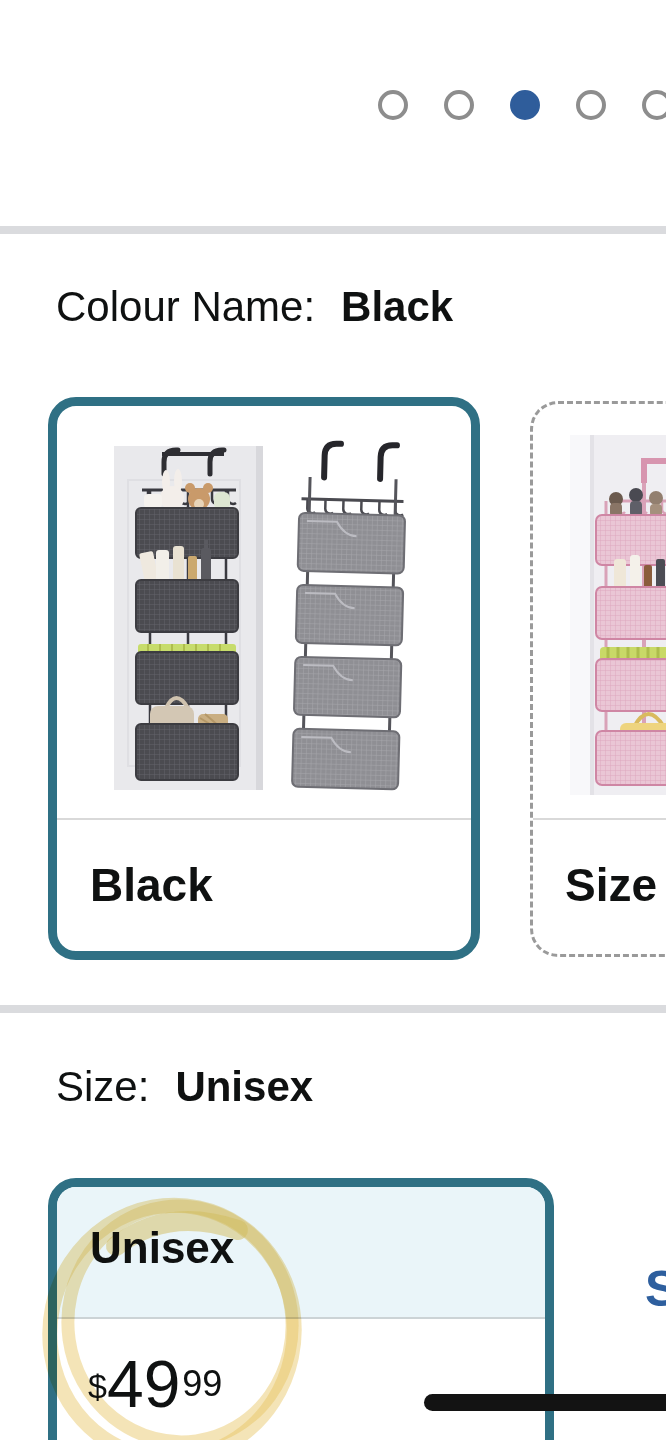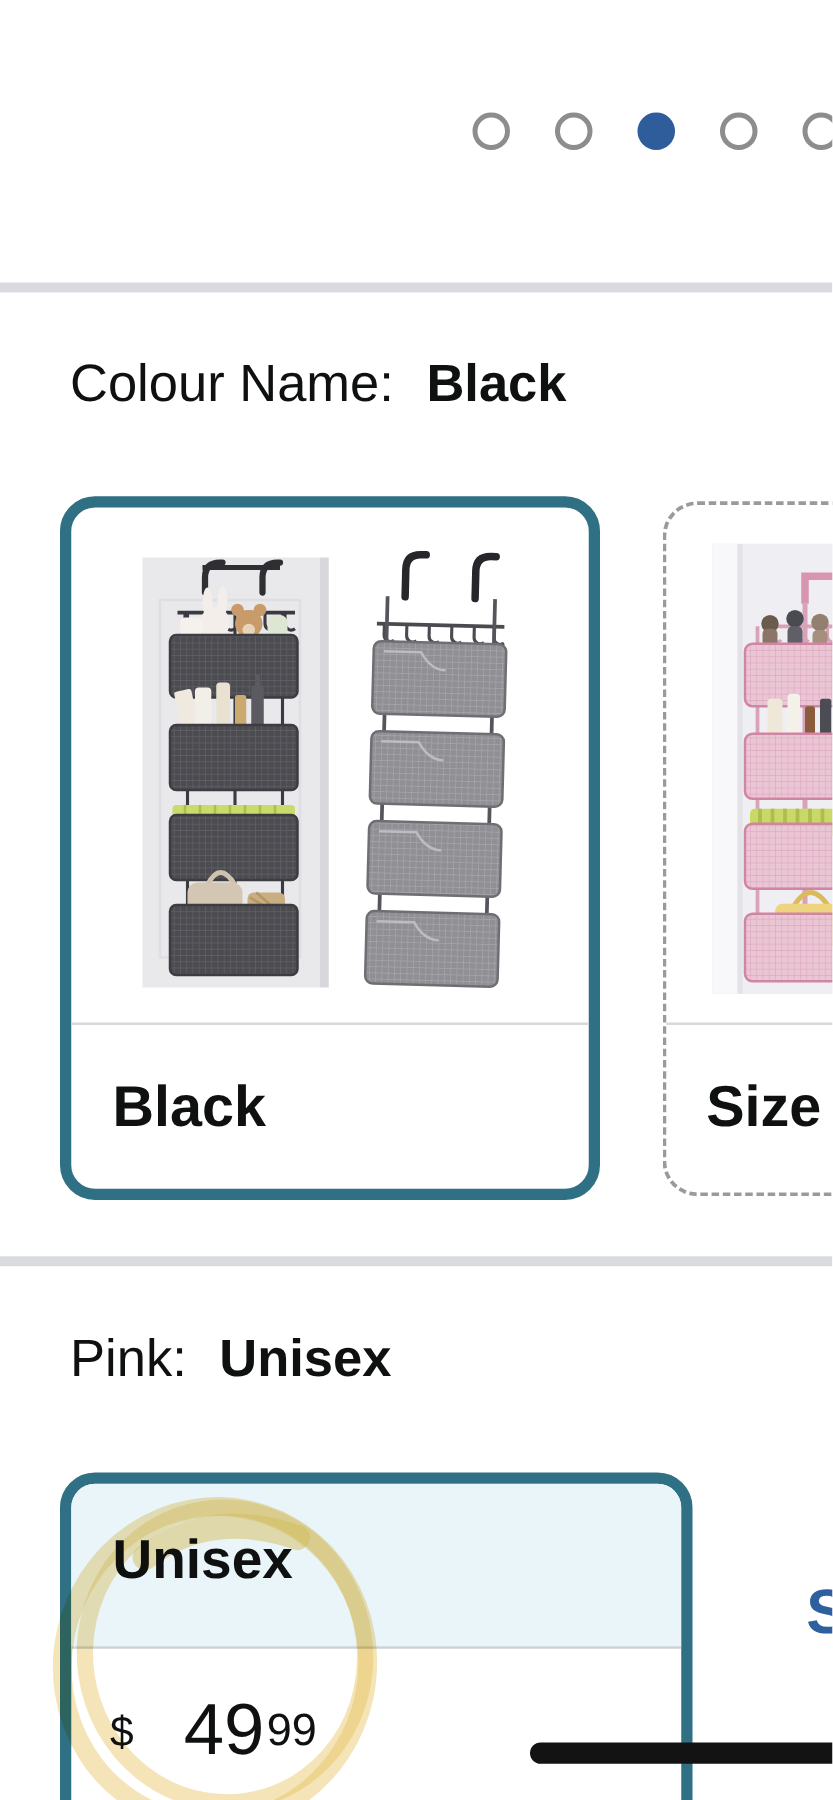--- a/index.html
+++ b/index.html
@@ -41,21 +41,21 @@
   .black-swatch .swatch-label{left:33px;top:452px}
   .pink-swatch .swatch-label{left:32px;top:454px}
   
   .size-card{position:absolute;left:48px;top:1178px;width:506px;height:300px;border:9px solid var(--teal);
     border-radius:28px;background:#fff;box-sizing:border-box;overflow:hidden;}
   .size-card-header{position:absolute;left:0;right:0;top:0;height:130px;background:var(--cyan);}
   .size-title{position:absolute;left:33px;top:36px;font-size:44px;font-weight:700;color:var(--ink);}
   .size-card-divider{position:absolute;left:0;right:0;top:130px;height:2px;background:#ccd3d6;}
   .price{position:absolute;left:31px;top:165px;display:flex;align-items:flex-start;color:var(--ink);}
   .price .sym{font-size:34px;margin-top:15px;}
-  .price .whole{font-size:58px;line-height:64px;margin-left:40px;}
+  .price .whole{font-size:66px;line-height:64px;}
   .price .frac{font-size:36px;margin-top:11px;margin-left:2px;text-align:center;}
   
   .partial-link{position:absolute;left:645px;top:1260px;font-size:50px;font-weight:700;color:var(--link-blue);text-decoration:none;}
   
   .annotation{position:absolute;left:0;top:0;width:666px;height:1440px;mix-blend-mode:multiply;pointer-events:none;z-index:30;}
   .marker{position:absolute;left:424px;top:1394px;width:250px;height:17px;border-radius:10px;background:#131313;z-index:40;}
 </style>
 </head>
 <body>
 
@@ -206,21 +206,21 @@
         </g>
       </svg>
     </div>
     <div class="swatch-divider"></div>
     <div class="swatch-label">Size</div>
   </div>
 
   <div class="hr hr2"></div>
 
   <div class="row-label size-label-row">
-    <span>Pink:</span><b>Unisex</b>
+    <span>Size:</span><b>Unisex</b>
   </div>
 
   <div class="size-card">
     <div class="size-card-header">
       <span class="size-title">Unisex</span>
     </div>
     <div class="size-card-divider"></div>
     <div class="price">
       <span class="sym">$</span>
       <span class="whole">49</span>

